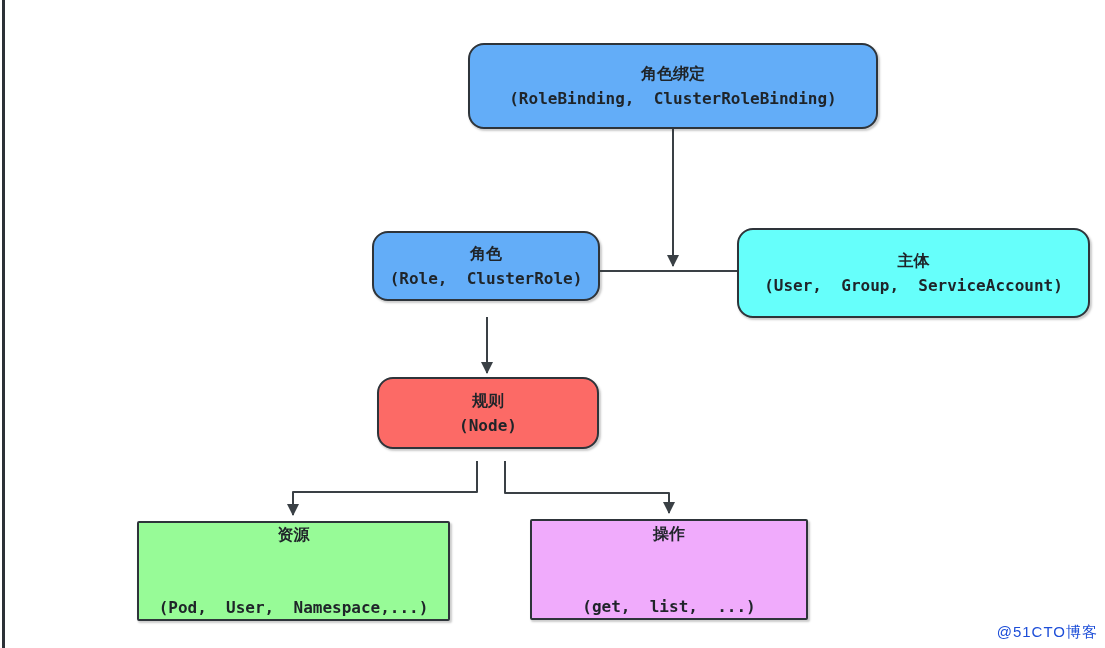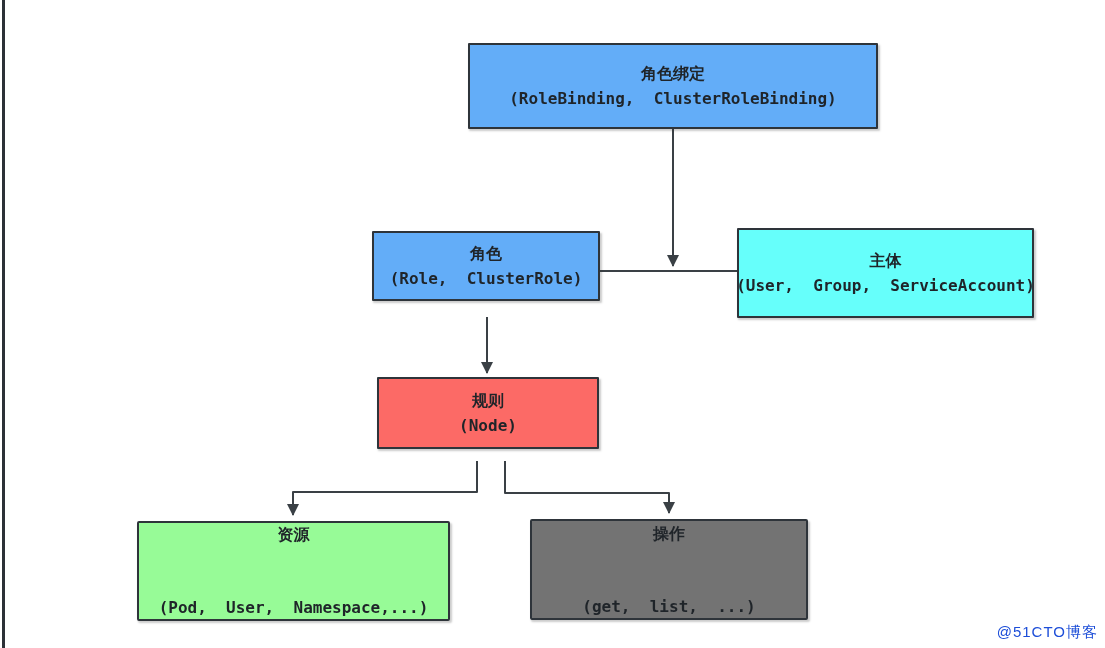--- a/index.html
+++ b/index.html
@@ -19,37 +19,37 @@
   }
   svg.edges {
     position: absolute;
     left: 0; top: 0;
     width: 1105px; height: 648px;
   }
   .node {
     position: absolute;
     box-sizing: border-box;
     border: 2px solid #2e343a;
-    border-radius: 1px;
+    border-radius: 16px;
     display: flex;
     flex-direction: column;
     justify-content: center;
     align-items: center;
     text-align: center;
     color: #1f2429;
     font-weight: bold;
     font-size: 16px;
     line-height: 25px;
     white-space: pre;
     box-shadow: 1.5px 2px 2px rgba(50,50,50,0.25);
   }
   .node.square { border-radius: 2px; gap: 48px; }
   #n-role-binding { left: 468px; top: 43px;  width: 410px; height: 86px; }
   #n-role         { left: 372px; top: 231px; width: 228px; height: 70px; }
-  #n-subject      { left: 737px; top: 228px; width: 297px; height: 90px; }
+  #n-subject      { left: 737px; top: 228px; width: 353px; height: 90px; }
   #n-rule         { left: 377px; top: 377px; width: 222px; height: 72px; }
   #n-resource     { left: 137px; top: 521px; width: 313px; height: 100px; }
   #n-action       { left: 530px; top: 519px; width: 278px; height: 101px; }
   .watermark {
     position: absolute;
     right: 7px; bottom: 6px;
     font-family: "Liberation Sans", "DejaVu Sans", sans-serif;
     font-size: 15px;
     color: #d9d9d9;
     letter-spacing: 1px;
@@ -95,20 +95,20 @@
   <div class="node" id="n-rule" style="background-color: rgb(252, 106, 102);">
     <div>规则</div>
     <div>(Node)</div>
   </div>
 
   <div class="node square" id="n-resource" style="background-color: rgb(151, 251, 151);">
     <div>资源</div>
     <div>(Pod,  User,  Namespace,...)</div>
   </div>
 
-  <div class="node square" id="n-action" style="background-color: #737373;">
+  <div class="node square" id="n-action" style="background-color: #f0abfc;">
     <div>操作</div>
     <div>(get,  list,  ...)</div>
   </div>
 
   <div class="watermark" style="color: #1d4ed8;">@51CTO博客</div>
 
 </div>
 
 </body></html>

